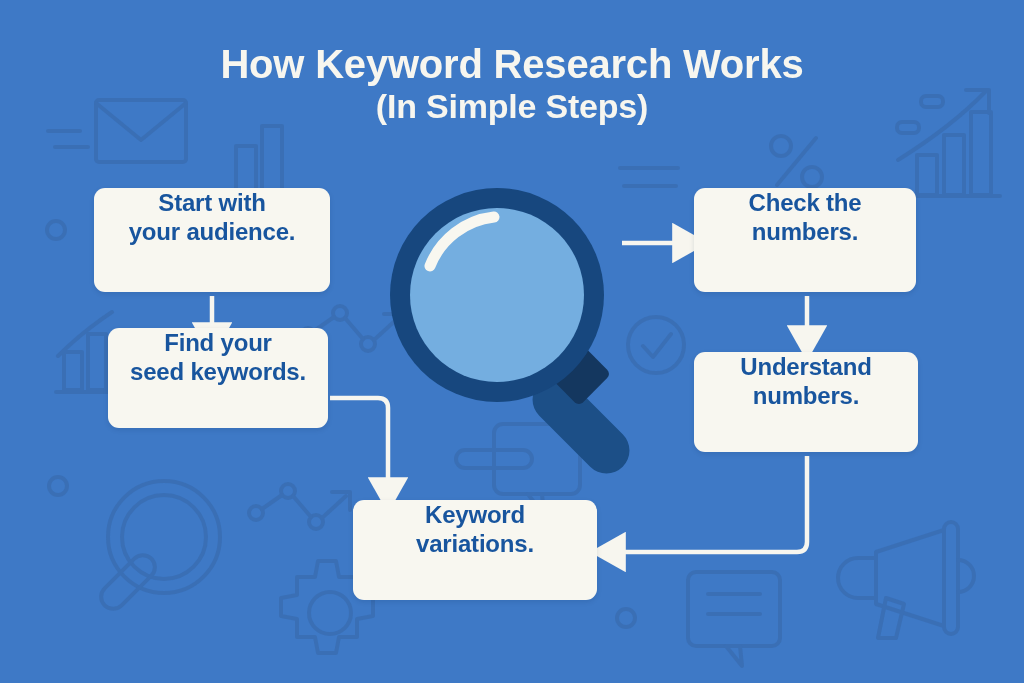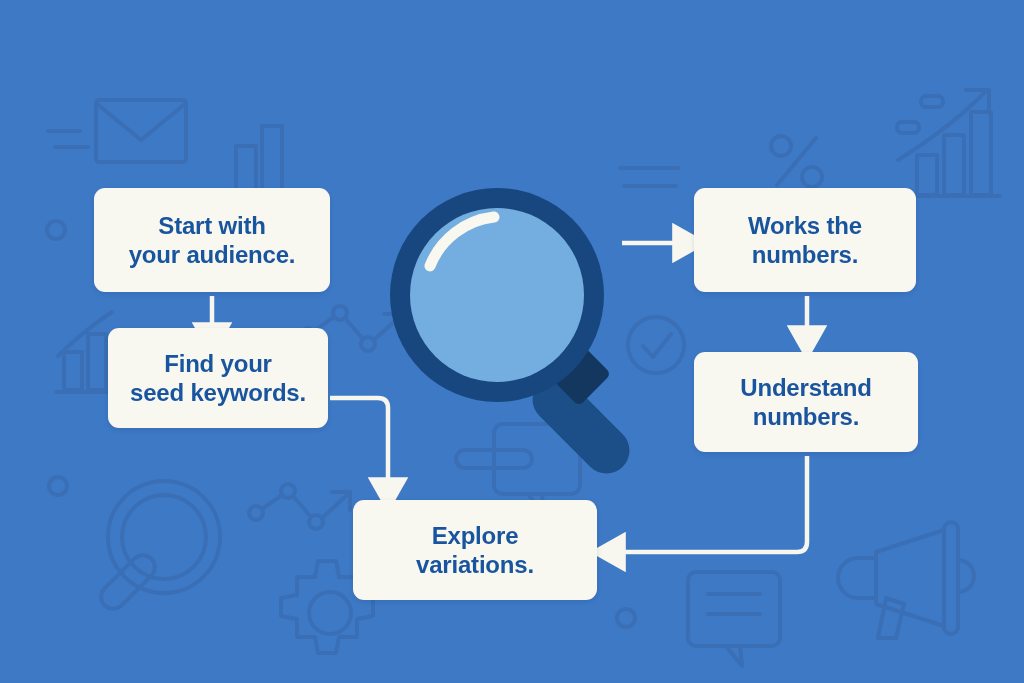--- a/index.html
+++ b/index.html
@@ -3,21 +3,21 @@
 <meta charset="utf-8">
 <style>
   html,body{margin:0;padding:0;}
   body{width:1024px;height:683px;overflow:hidden;font-family:"Liberation Sans",sans-serif;}
   #stage{position:relative;width:1024px;height:683px;background:#3E79C6;overflow:hidden;}
   #decor{position:absolute;inset:0;}
   #title{position:absolute;left:0;top:42px;width:1024px;text-align:center;color:#F7F6EF;
          font-weight:bold;line-height:1.12;letter-spacing:-0.2px;}
   #title .l1{display:block;font-size:40px;}
   #title .l2{display:block;font-size:34px;}
-  .card{position:absolute;background:#F8F7F0;border-radius:11px;display:flex;align-items:center;
+  .card{position:absolute;background:#F8F7F0;border-radius:11px;display:flex;
         justify-content:center;text-align:center;color:#18559E;font-weight:bold;font-size:24px;
         line-height:1.22;box-shadow:0 2px 5px rgba(10,40,80,.13);letter-spacing:-0.2px;}
   .card span{display:block;padding:0 10px;}
   #c1{left:94px;  top:188px; width:236px; height:104px;}
   #c2{left:108px; top:328px; width:220px; height:100px;}
   #c3{left:353px; top:500px; width:244px; height:100px;}
   #c4{left:694px; top:188px; width:222px; height:104px;}
   #c5{left:694px; top:352px; width:224px; height:100px;}
   #glass{position:absolute;left:382px;top:180px;width:310px;height:300px;}
   #arrows{position:absolute;inset:0;}
@@ -120,20 +120,24 @@
       <g>
         <path d="M876 558 h-18 a20 20 0 0 0 0 40 h18 z"></path>
         <path d="M876 552 L944 530 v96 L876 604 z"></path>
         <rect x="944" y="522" width="14" height="112" rx="7"></rect>
         <path d="M958 560 a16 16 0 0 1 0 32"></path>
         <path d="M886 598 l-8 40 h18 l8 -34 z"></path>
       </g>
     </g>
   </svg>
 
+  <div id="title">
+    <span class="l1">How Keyword Research Works</span>
+    <span class="l2">(In Simple Steps)</span>
+  </div>
 
   <svg id="glass" viewBox="0 0 310 300">
     <g>
       <rect x="176" y="186" width="46" height="118" rx="23" transform="rotate(-45 199 245)" fill="#1C4F87"></rect>
       <rect x="176" y="176" width="46" height="40" rx="6" transform="rotate(-45 199 196)" fill="#14375F"></rect>
     </g>
     <circle cx="115" cy="115" r="107" fill="#17477E"></circle>
     <circle cx="115" cy="115" r="87" fill="#74AEE0"></circle>
     <path d="M48 86 A78 78 0 0 1 112 37" fill="none" stroke="#F8F7F0" stroke-width="11" stroke-linecap="round"></path>
   </svg>
@@ -155,25 +159,25 @@
 
   <div class="card" id="c1">
     <span style="white-space: pre-line;">Start with
 your audience.</span>
   </div>
   <div class="card" id="c2">
     <span style="white-space: pre-line;">Find your
 seed keywords.</span>
   </div>
   <div class="card" id="c3">
-    <span style="white-space: pre-line;">Explore
+    <span style="white-space: pre-line;">Keyword
 variations.</span>
   </div>
   <div class="card" id="c4">
-    <span style="white-space: pre-line;">Works the
+    <span style="white-space: pre-line;">Check the
 numbers.</span>
   </div>
   <div class="card" id="c5">
     <span style="white-space: pre-line;">Understand
 numbers.</span>
   </div>
 
 </div>
 
 </body></html>

